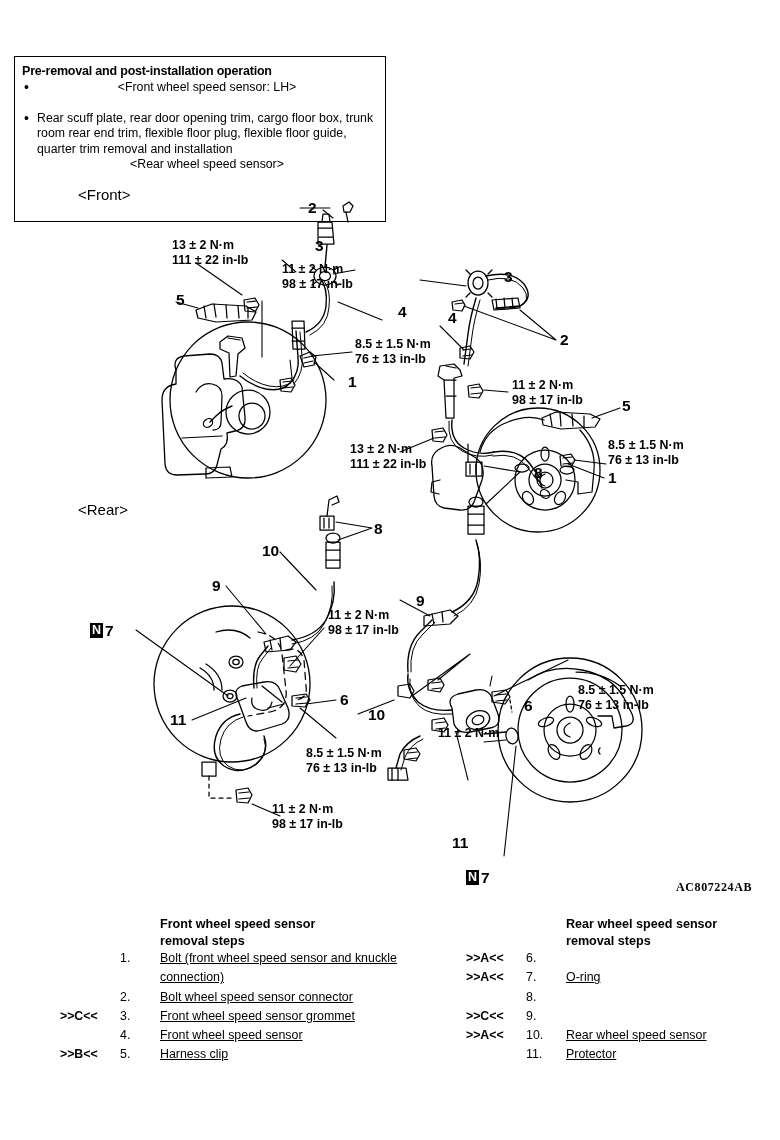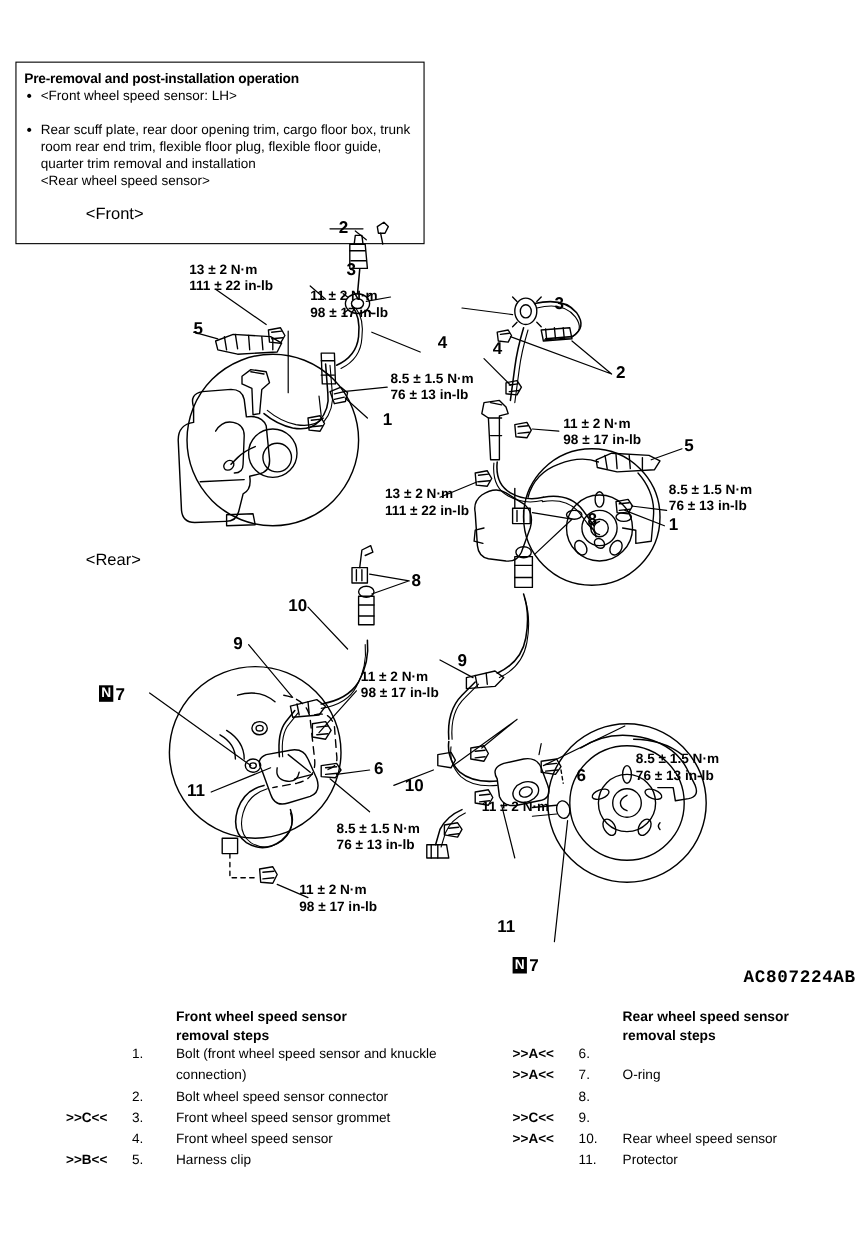--- a/index.html
+++ b/index.html
@@ -11,33 +11,33 @@
   
   #note-box{
     position:absolute;left:14px;top:8px;width:372px;height:166px;
     border:1.6px solid #000;box-sizing:border-box;background:#fff;margin-top:48px;
   }
   #note-title{
     font-size:12.5px;font-weight:bold;margin:7px 0 2px 7px;letter-spacing:-.2px;
   }
   .note-li{position:relative;margin:0 8px 0 22px;font-size:12.3px;line-height:15.2px;}
   .note-li .bullet{position:absolute;left:-13px;top:0px;font-size:14px;line-height:15.2px;}
-  .note-sub{display:block;}
+  .note-sub{display:block;text-align:center;}
   #note-li-1{margin-top:1px;}
   #note-li-2{margin-top:16px;}
 
   
   .section-cap{position:absolute;font-size:15px;font-weight:normal;}
   #cap-front{left:78px;top:186px;}
   #cap-rear{left:78px;top:501px;}
 
   
   #figure-id{
-    position:absolute;left:676px;top:880px;font-size:16px;font-weight:bold;
-    letter-spacing:.6px;font-family:Liberation Mono, monospace;
+    position:absolute;left:676px;top:880px;font-size:12px;font-weight:bold;
+    letter-spacing:.6px;font-family:Liberation Serif, serif;
   }
 
   
   #diagram{position:absolute;left:0;top:180px;width:780px;height:720px;}
   #diagram svg{display:block;}
 
   
   .dlabel{
     position:absolute;font-size:12.4px;font-weight:bold;line-height:14.6px;
     white-space:nowrap;font-family:"Liberation Sans",sans-serif;
@@ -59,21 +59,21 @@
   .steps h3{
     margin:0 0 0 100px;font-size:12.6px;font-weight:bold;line-height:16.6px;
   }
   #steps-rear h3{margin-left:100px;}
   .step-row{display:flex;align-items:flex-start;}
   .step-mark{
     width:68px;flex:0 0 68px;text-align:left;font-weight:bold;font-size:12.3px;
     padding-left:0px;
   }
   .step-num{width:32px;flex:0 0 32px;text-align:left;}
-  .step-txt{flex:1;}
+  .step-txt{flex:1;text-decoration:underline;}
   #steps-front .step-mark{width:60px;flex:0 0 60px;}
   #steps-front .step-num{width:40px;flex:0 0 40px;}
   #steps-rear .step-mark{width:60px;flex:0 0 60px;}
   #steps-rear .step-num{width:40px;flex:0 0 40px;}
 </style>
 </head>
 <body>
 
 <div id="note-box">
   <div id="note-title">Pre-removal and post-installation operation</div>

